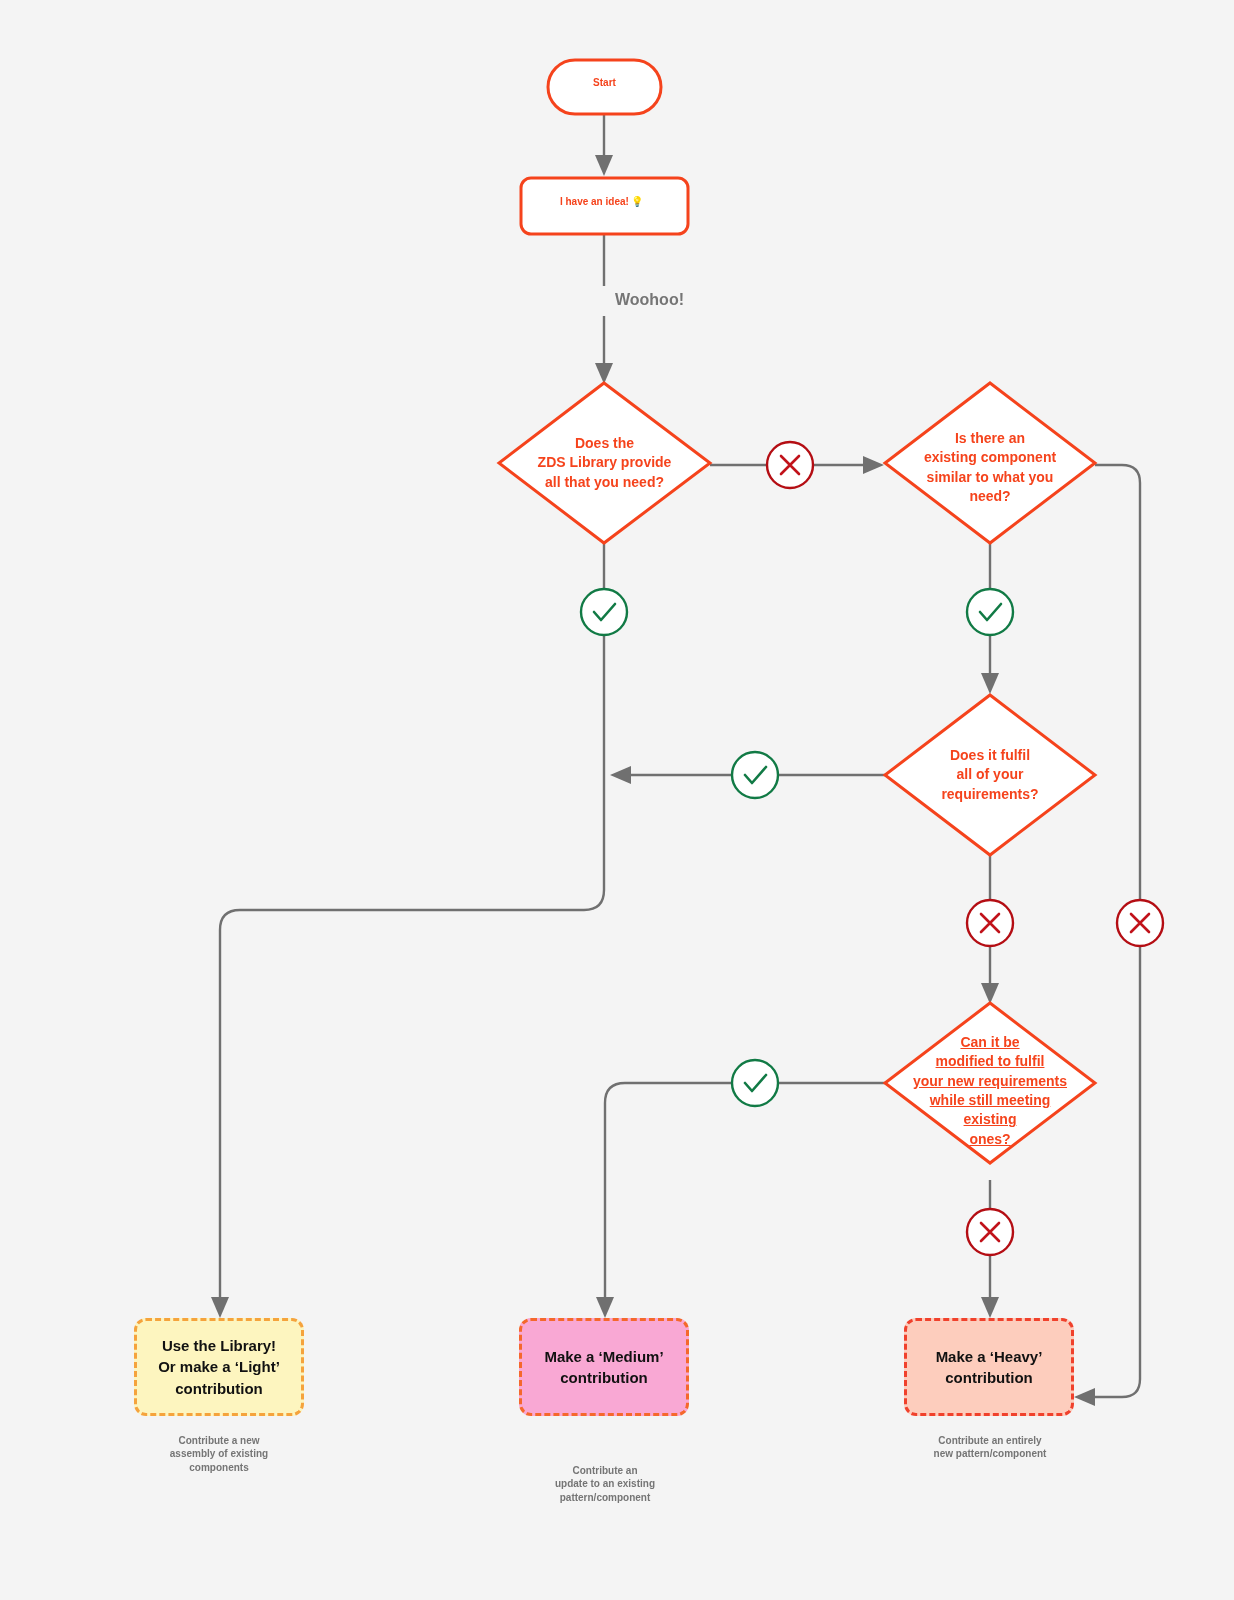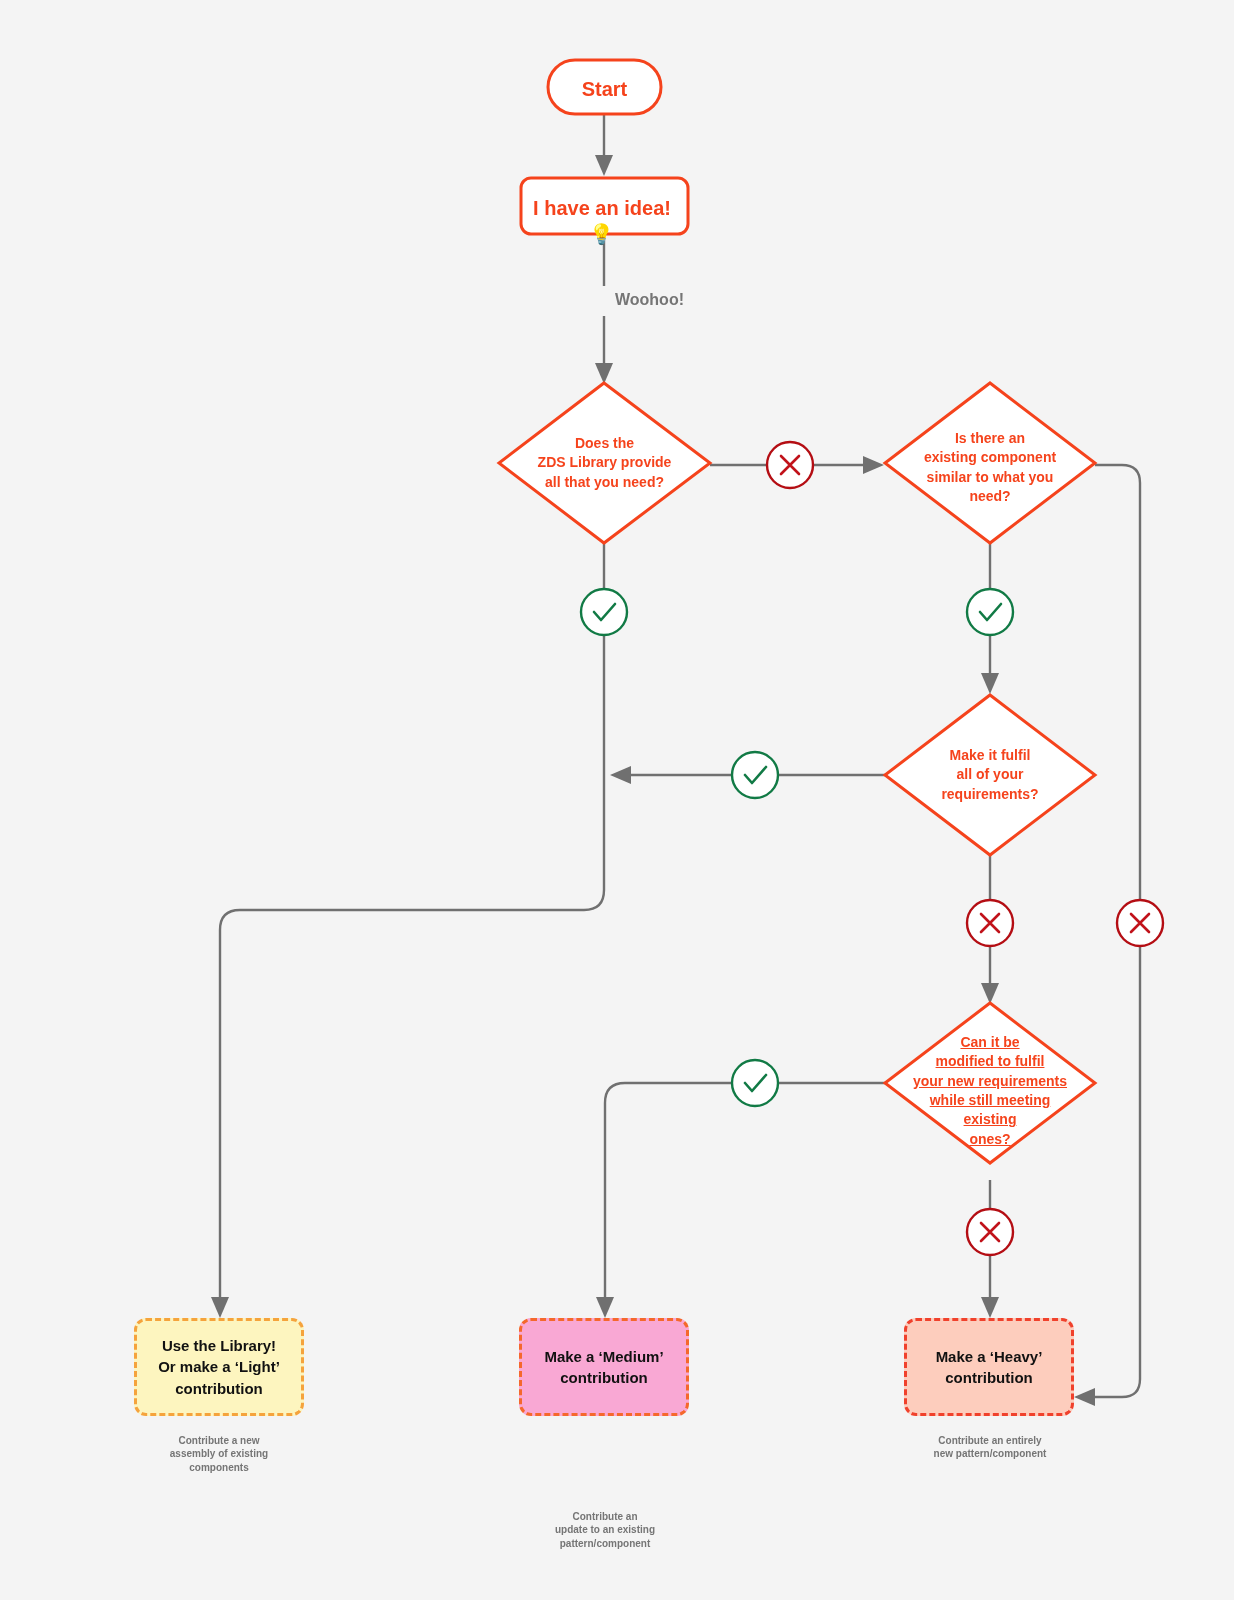--- a/index.html
+++ b/index.html
@@ -103,21 +103,21 @@
     font-weight: bold;
     white-space: pre-line;
     pointer-events: none;
   }
   .diamond-label {
     font-size: 14px;
     line-height: 1.38;
     margin-top: 10px;
   }
   .term-label {
-    font-size: 20px;
+    font-size: 10px;
     line-height: 1.3;
   }
   .edge-label {
     position: absolute;
     font-size: 16px;
     font-weight: bold;
     color: #757575;
     text-align: right;
     white-space: nowrap;
   }
@@ -231,21 +231,21 @@
 
   <div class="node-label diamond-label" style="left:499px; top:424px; width:211px;">Does the
 ZDS Library provide
 all that you need?</div>
 
   <div class="node-label diamond-label" style="left:885px; top:419px; width:210px;">Is there an
 existing component
 similar to what you
 need?</div>
 
-  <div class="node-label diamond-label" style="left:885px; top:736px; width:210px;">Make it fulfil
+  <div class="node-label diamond-label" style="left:885px; top:736px; width:210px;">Does it fulfil
 all of your
 requirements?</div>
 
   <div class="node-label diamond-label" style="left:885px; top:1023px; width:210px;text-decoration:underline;">Can it be
 modified to fulfil
 your new requirements
 while still meeting
 existing
 ones?</div>
 
@@ -258,20 +258,20 @@
   <div class="result-box" style="left:519px; top:1318px; width:170px; height:98px; background:#f9a8d4; border-color:#f5682c;">Make a ‘Medium’
 contribution</div>
 
   <div class="result-box" style="left:904px; top:1318px; width:170px; height:98px; background:#fdcdbd; border-color:#f0412c;">Make a ‘Heavy’
 contribution</div>
 
   <div class="caption" style="left:124px; top:1434px; width:190px;">Contribute a new
 assembly of existing
 components</div>
 
-  <div class="caption" style="left:510px; top:1510px; width:190px;">Contribute an
+  <div class="caption" style="left:510px; top:1464px; width:190px;">Contribute an
 update to an existing
 pattern/component</div>
 
   <div class="caption" style="left:890px; top:1434px; width:200px;">Contribute an entirely
 new pattern/component</div>
 
 </div>
 
 </body></html>

